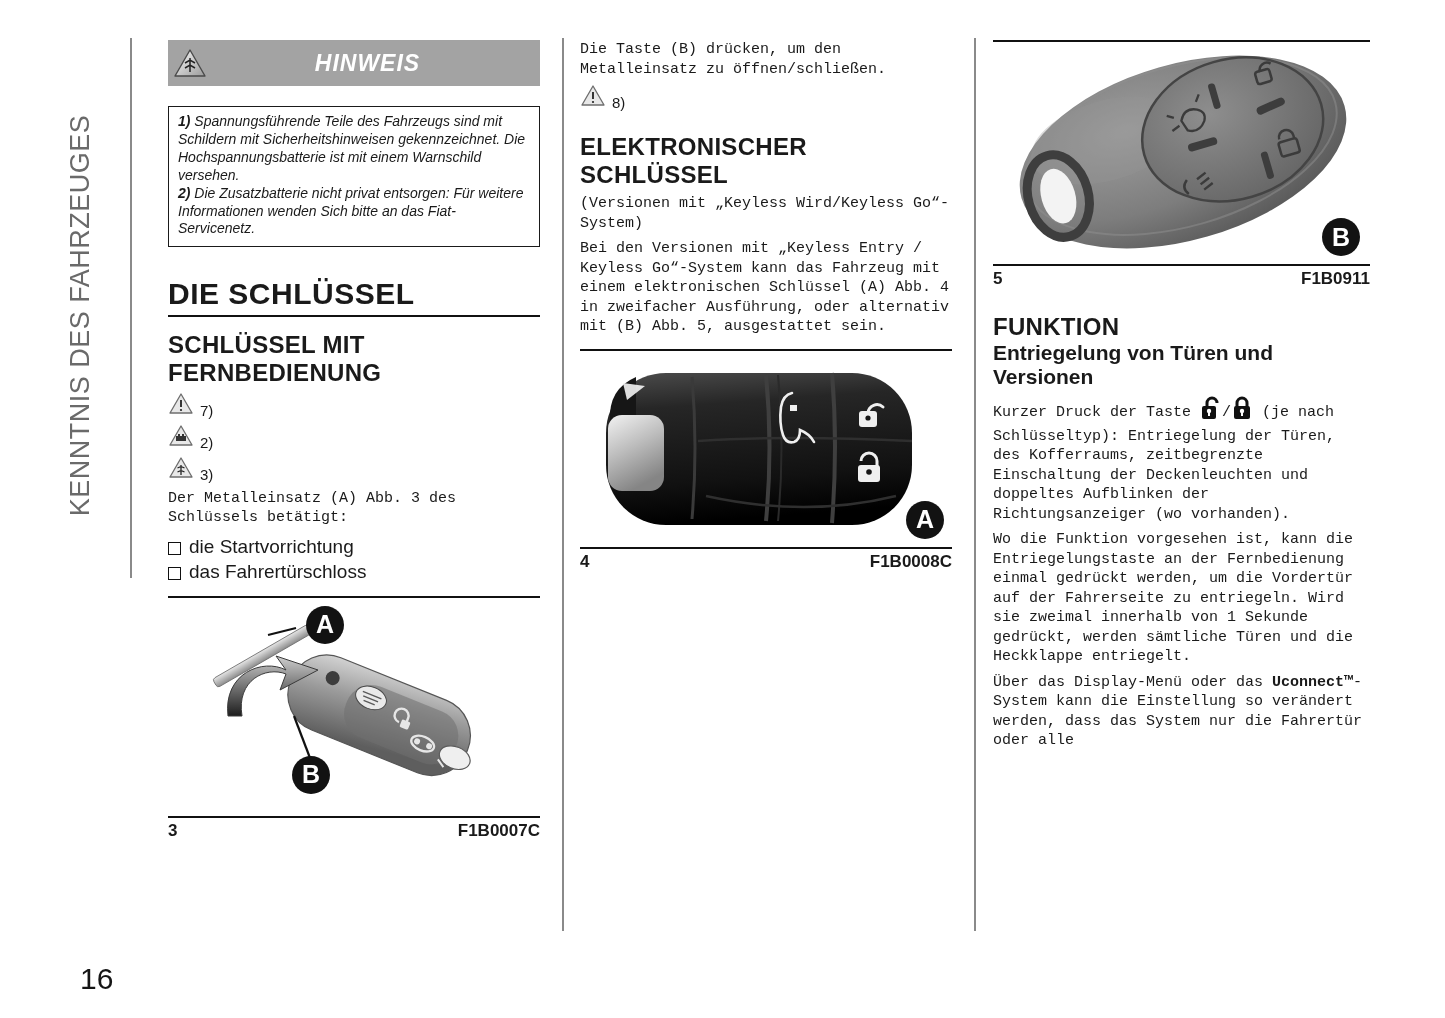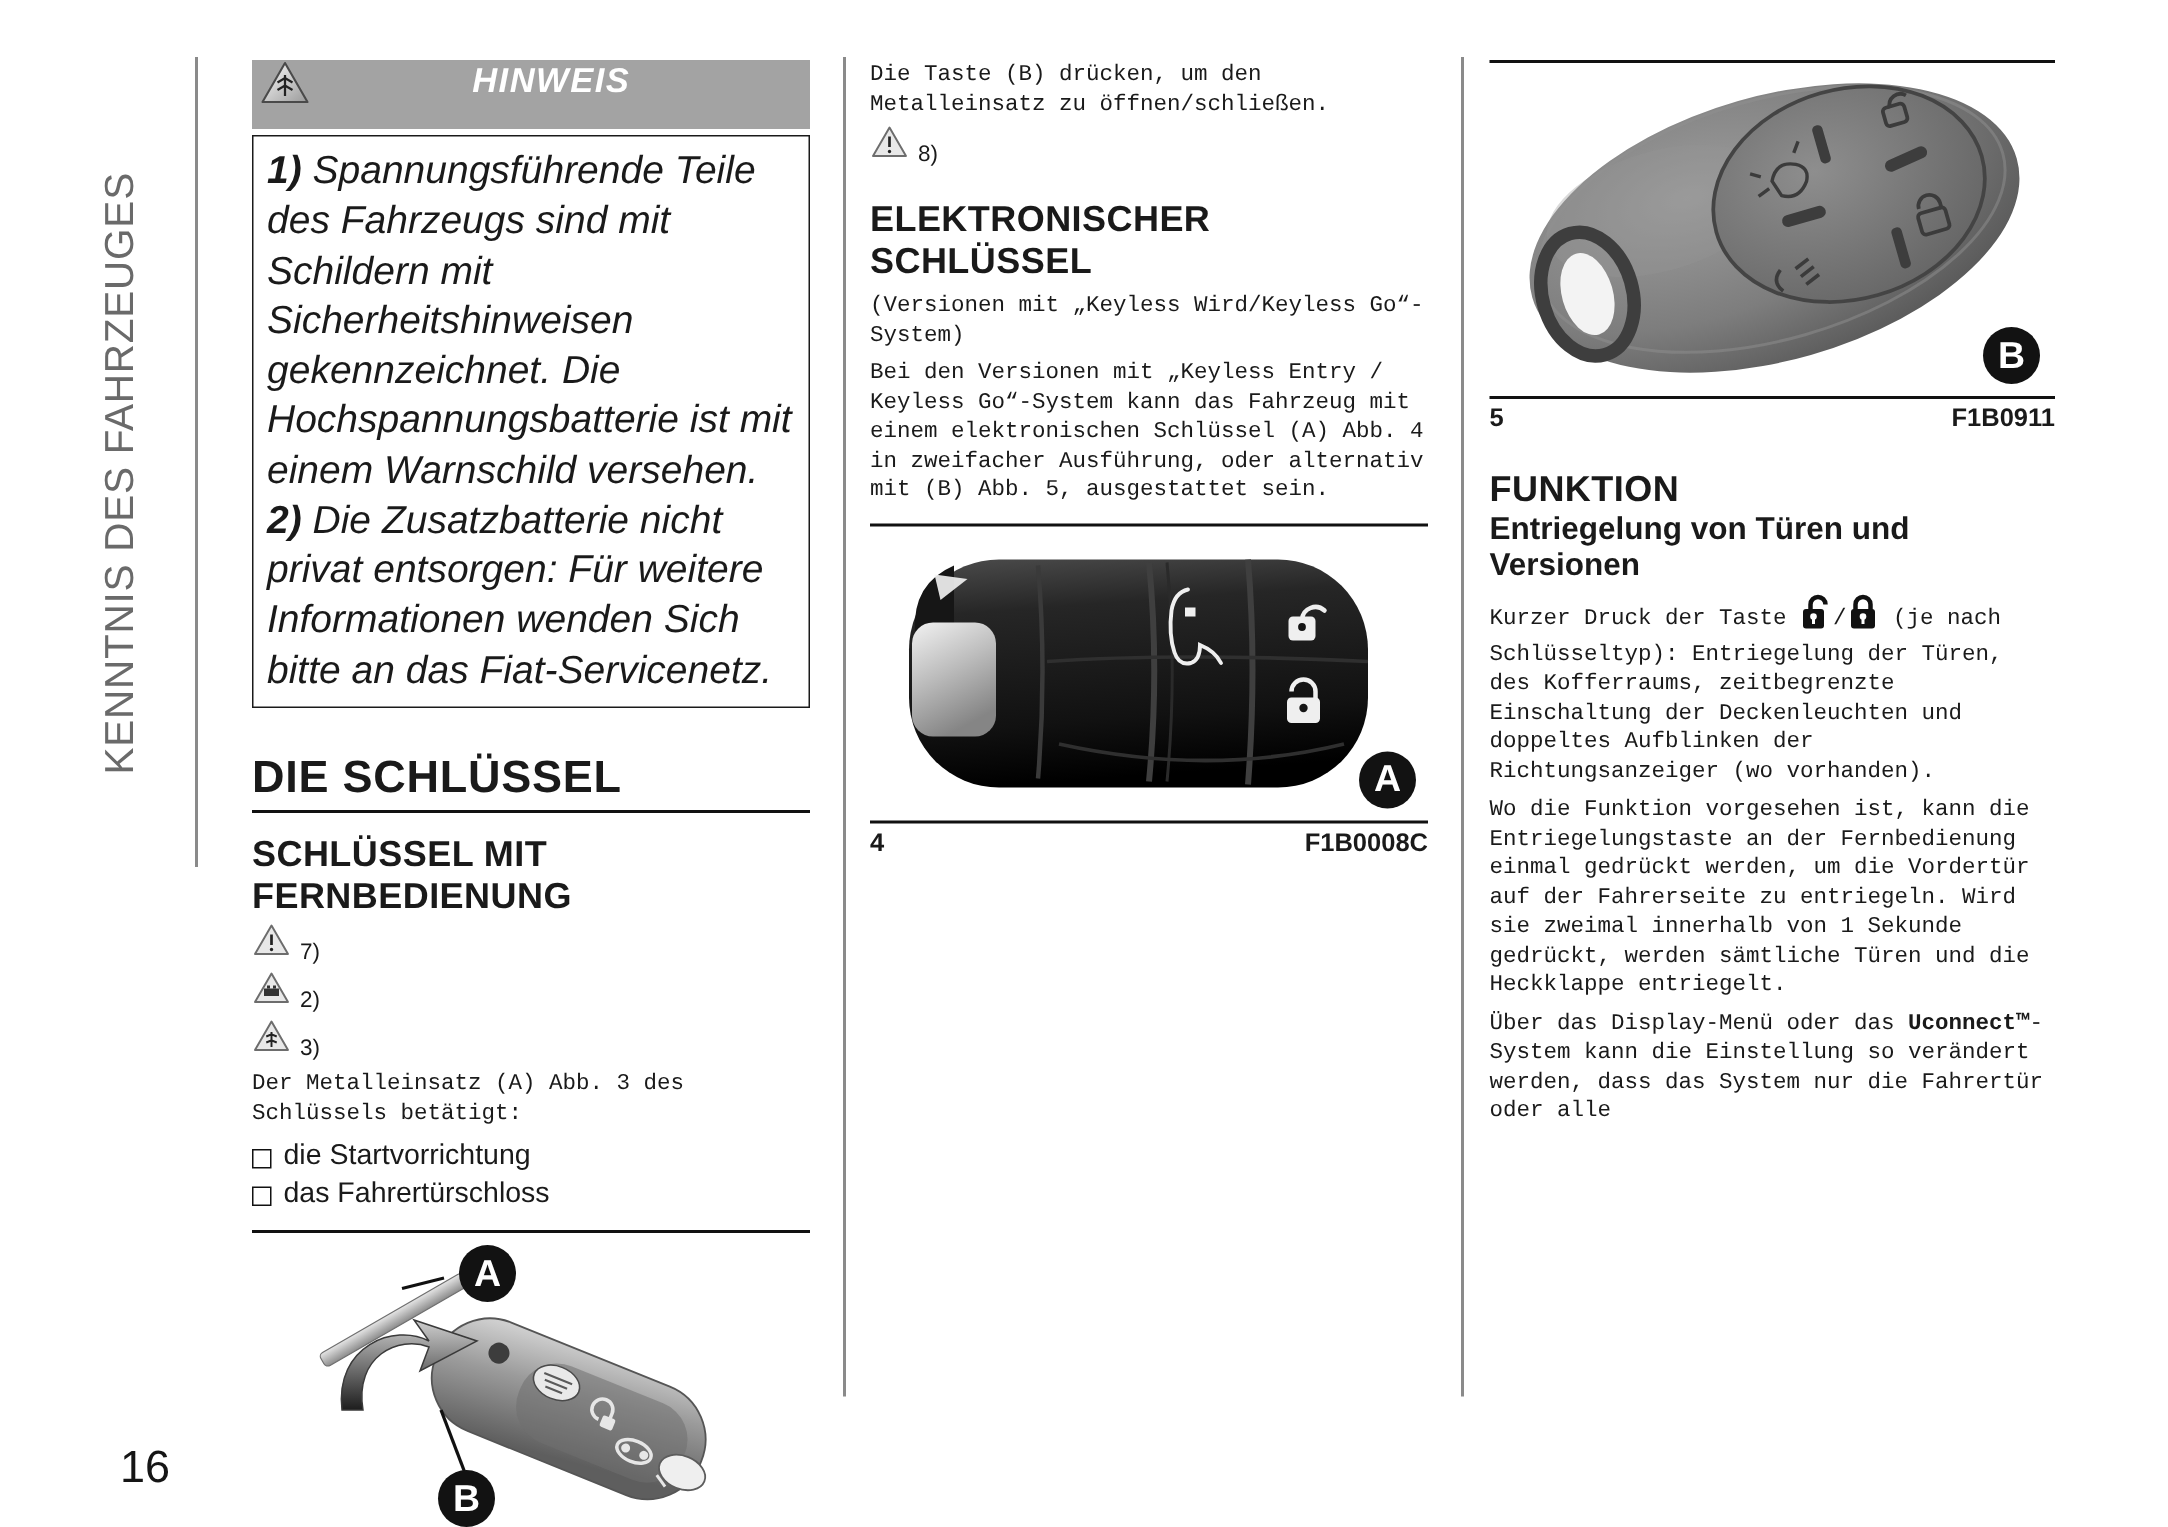--- a/index.html
+++ b/index.html
@@ -43,33 +43,33 @@
   #col1{left:168px;width:372px;}
   #col2{left:580px;width:372px;}
   #col3{left:993px;width:377px;}
 
   .col-sep{position:absolute;top:38px;width:2px;height:893px;background:#8a8a8a;}
   #sep1{left:562px;}
   #sep2{left:974px;}
 
   
   .note-head{
-    height:46px;background:#a3a3a3;display:flex;align-items:flex-start;
+    height:46px;background:#a3a3a3;display:flex;align-items:center;
     position:relative;
   }
   .note-head-title{
     flex:1;text-align:center;color:#ffffff;font-weight:bold;font-style:italic;
     font-size:23px;letter-spacing:1px;padding-right:12px;
   }
   .tri-icon{
     width:34px;height:30px;margin-left:5px;position:relative;flex:0 0 auto;
   }
   .note-body{
-    border:1.5px solid #1a1a1a;padding:6px 9px 8px 9px;margin-top:4px;
-    font-style:italic;font-size:26px;line-height:1.28;
+    border:1.5px solid #1a1a1a;padding:6px 9px 8px 9px;margin-top:20px;
+    font-style:italic;font-size:14px;line-height:1.28;
   }
   .note-body b{font-style:italic;font-weight:bold;}
 
   
   h1.h-main{
     font-size:30px;font-weight:bold;margin:30px 0 0 0;letter-spacing:0.5px;
     padding-bottom:4px;border-bottom:2.5px solid #111;
   }
   h2.h-sub{
     font-size:24px;font-weight:bold;margin:14px 0 0 0;line-height:1.15;letter-spacing:0.3px;

